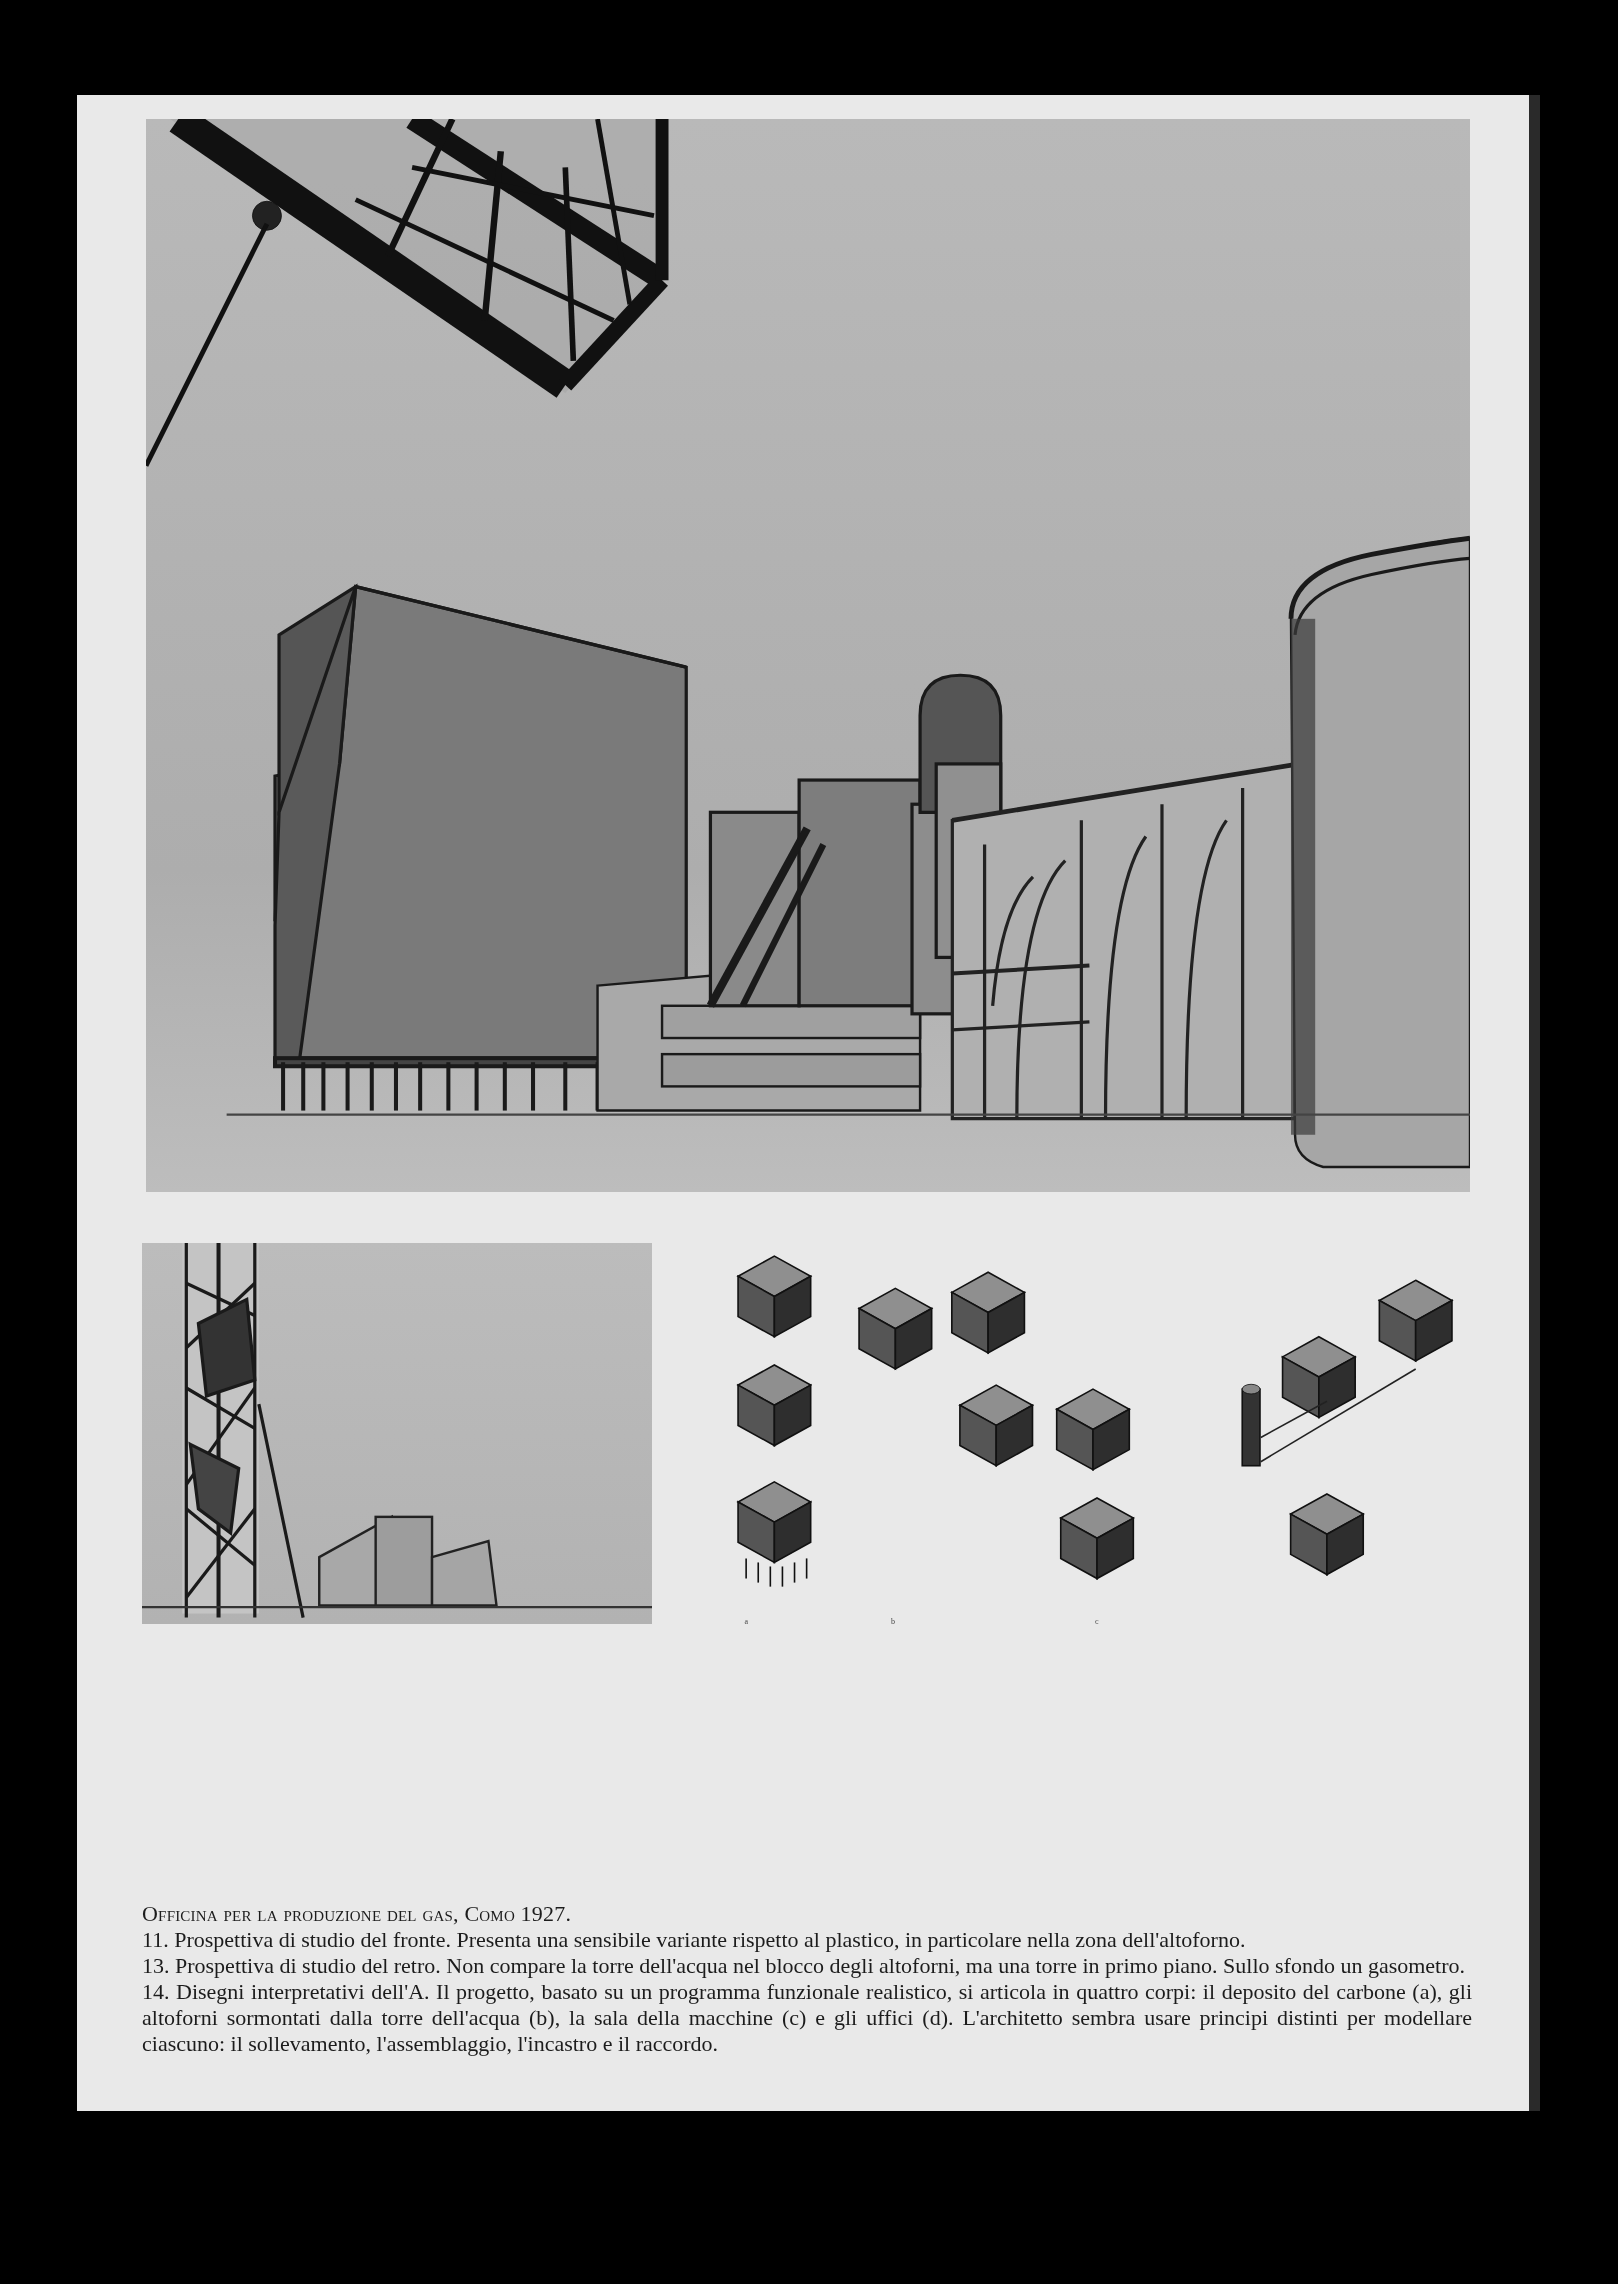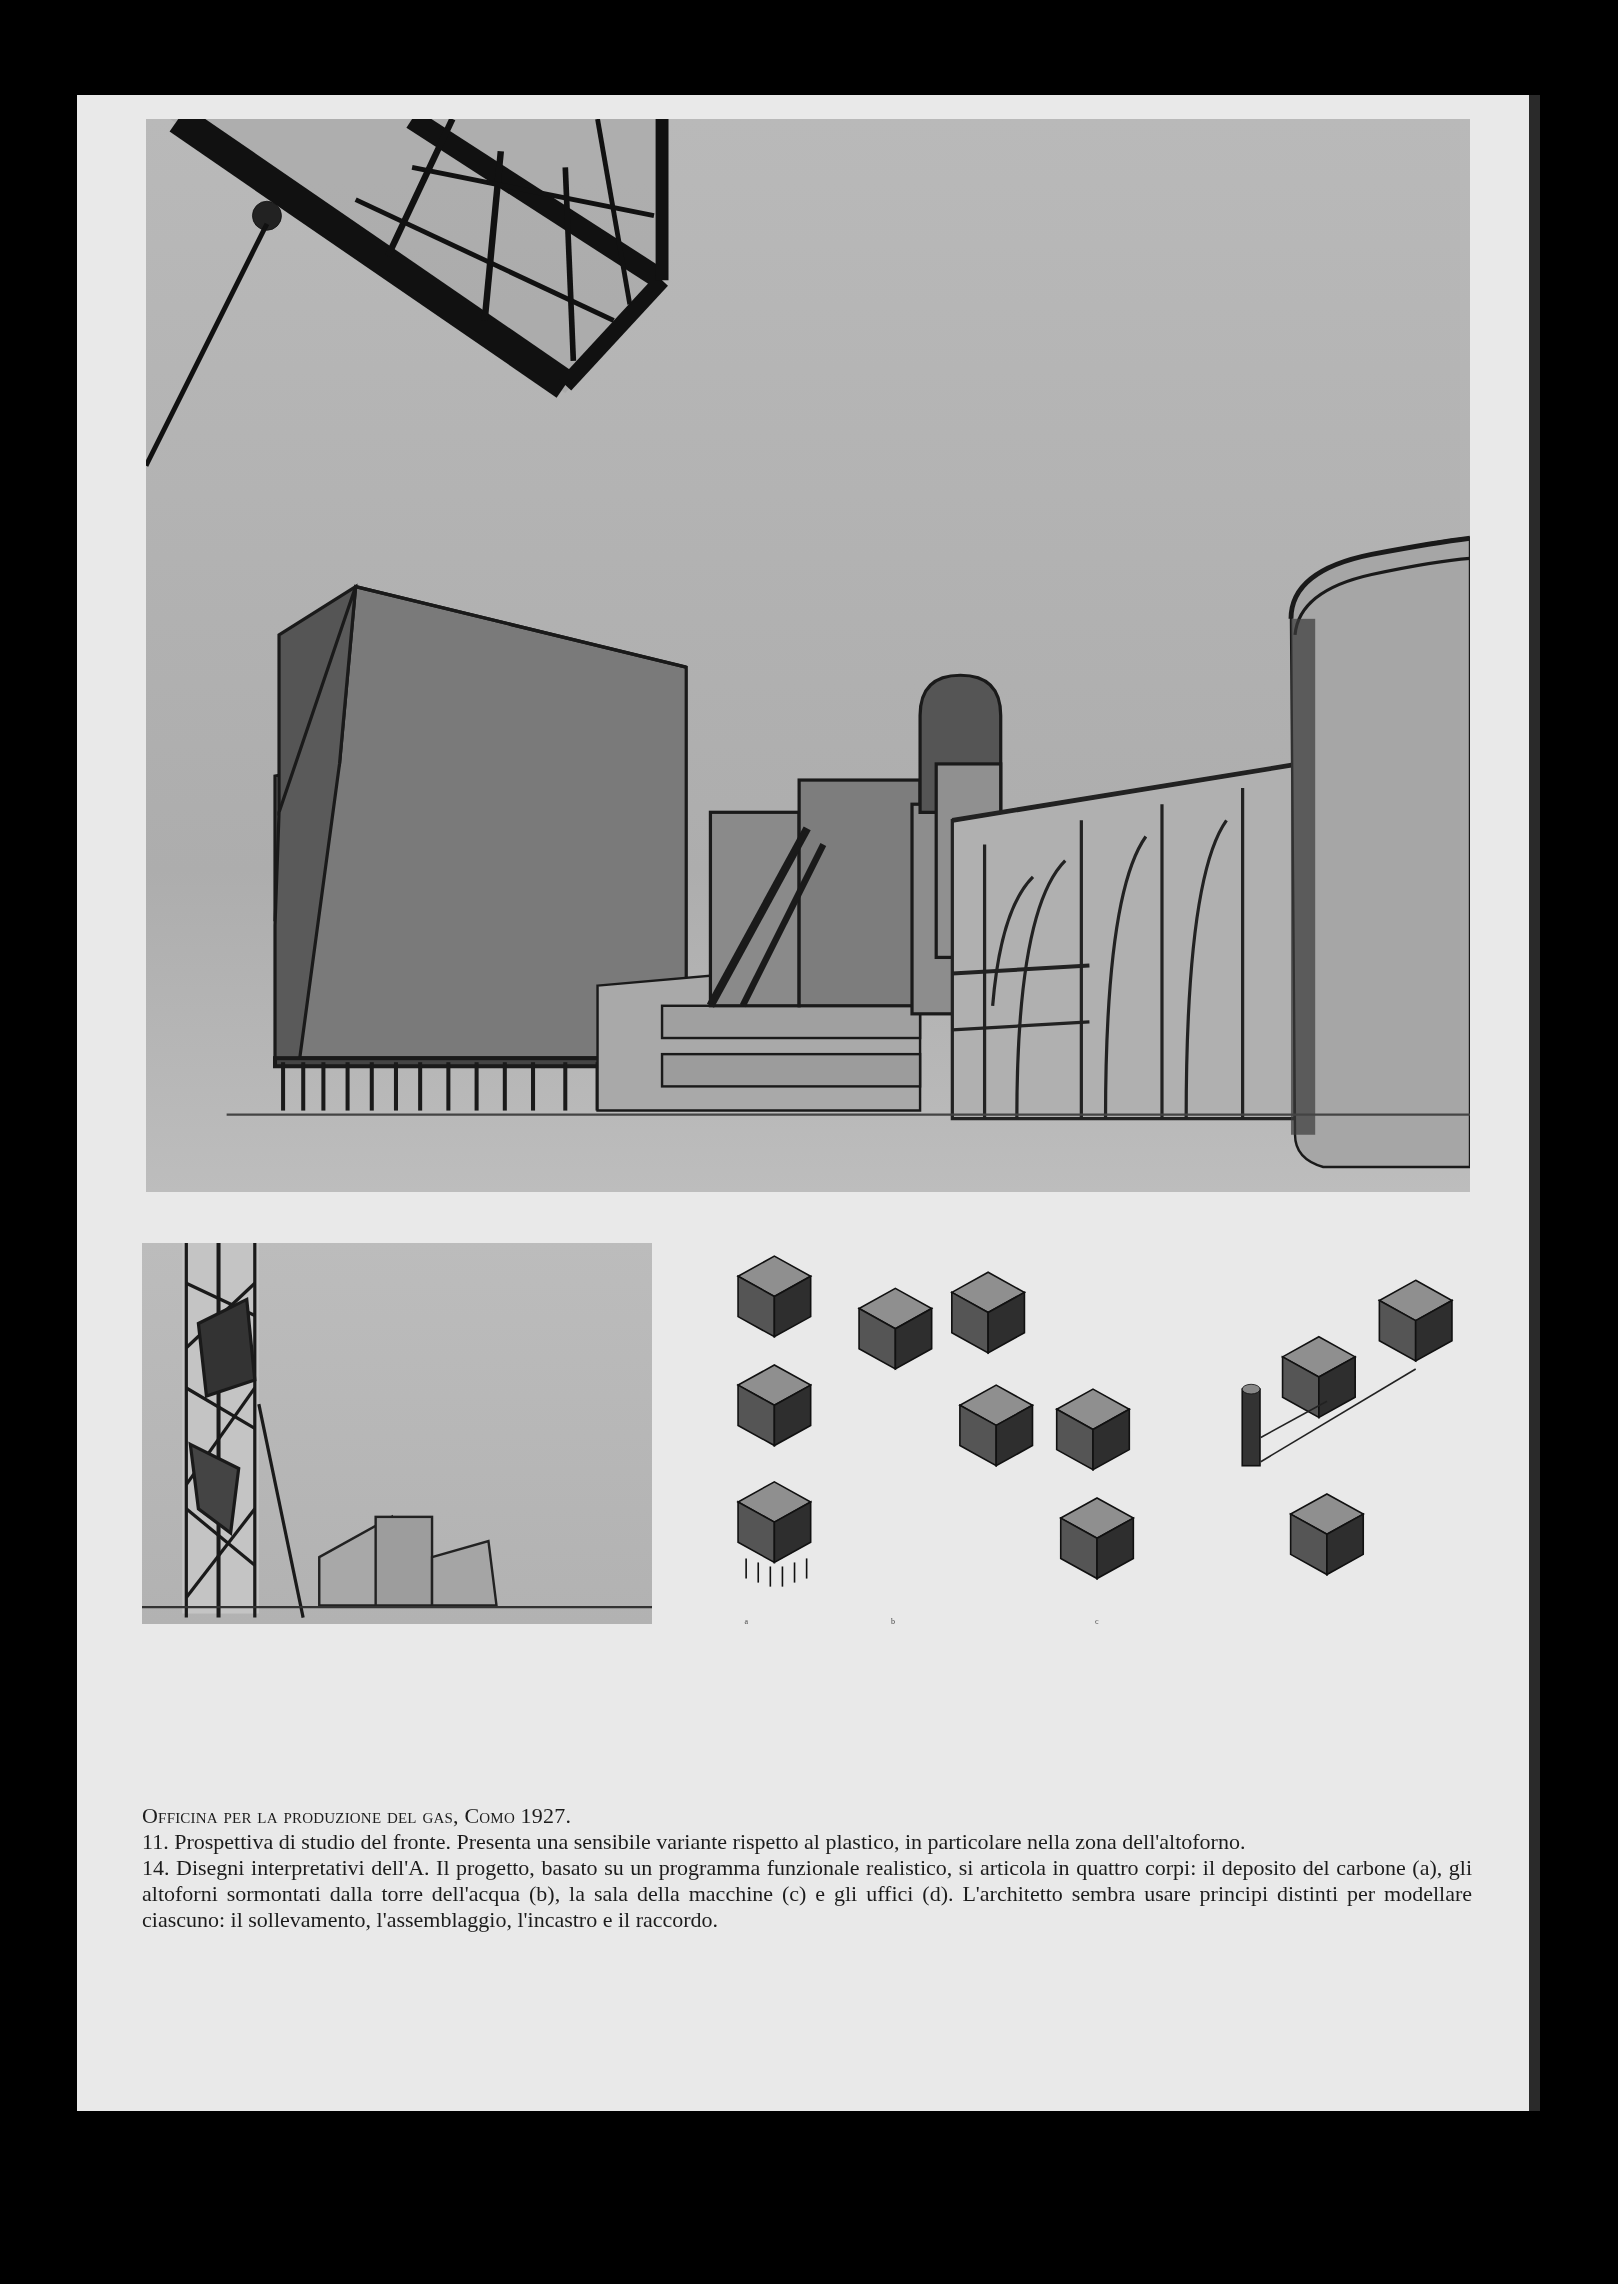--- a/index.html
+++ b/index.html
@@ -4,21 +4,21 @@
 <style>
   html, body { margin:0; padding:0; }
   body { width:1619px; height:2284px; background:#000; position:relative; overflow:hidden; }
   .page { position:absolute; left:77px; top:95px; width:1452px; height:2016px; background:#e9e9e9; }
   .page-edge { position:absolute; left:1529px; top:95px; width:11.3px; height:2016px; background:#2a2a2a; }
   .fig { position:absolute; background:#b4b4b4; overflow:hidden; }
   #fig12 { left:69px; top:24px; width:1324px; height:1073px; background:linear-gradient(#b9b9b9, #adadad 70%, #bdbdbd); }
   #fig13 { left:65px; top:1148px; width:510px; height:381px; background:linear-gradient(#bcbcbc,#b2b2b2); }
   #fig14 { left:653px; top:1145px; width:726px; height:395px; background:transparent; }
   .fig svg { position:absolute; left:0; top:0; width:100%; height:100%; }
-  .caption { position:absolute; left:65px; top:1708px; width:1330px; font-family:"Liberation Serif", "DejaVu Serif", serif; font-size:22px; line-height:26px; color:#1c1c1c; text-align:justify; }
+  .caption { position:absolute; left:65px; top:1806px; width:1330px; font-family:"Liberation Serif", "DejaVu Serif", serif; font-size:22px; line-height:26px; color:#1c1c1c; text-align:justify; }
   .caption .title { font-variant:small-caps; letter-spacing:0.2px; }
   .caption p { margin:0; }
   .iso-label { position:absolute; font-family:"Liberation Serif", serif; font-size:8px; color:#444; }
 </style>
 </head>
 <body>
 
 <div class="page">
 
   <div class="fig" id="fig12">
@@ -200,17 +200,18 @@
       </g>
     </svg>
     <span class="iso-label" style="left:14.5px;top:377px">a</span>
     <span class="iso-label" style="left:161px;top:377px">b</span>
     <span class="iso-label" style="left:365px;top:377px">c</span>
   </div>
 
   <div class="caption">
     <p class="title">Officina per la produzione del gas, Como 1927.</p>
     <p>11. Prospettiva di studio del fronte. Presenta una sensibile variante rispetto al plastico, in particolare nella zona dell'altoforno.</p>
+    <p>13. Prospettiva di studio del retro. Non compare la torre dell'acqua nel blocco degli altoforni, ma una torre in primo piano. Sullo sfondo un gasometro.</p>
     <p>14. Disegni interpretativi dell'A. Il progetto, basato su un programma funzionale realistico, si articola in quattro corpi: il deposito del carbone (a), gli altoforni sormontati dalla torre dell'acqua (b), la sala della macchine (c) e gli uffici (d). L'architetto sembra usare principi distinti per modellare ciascuno: il sollevamento, l'assemblaggio, l'incastro e il raccordo.</p>
   </div>
 </div>
 <div class="page-edge"></div>
 
 
 </body></html>

